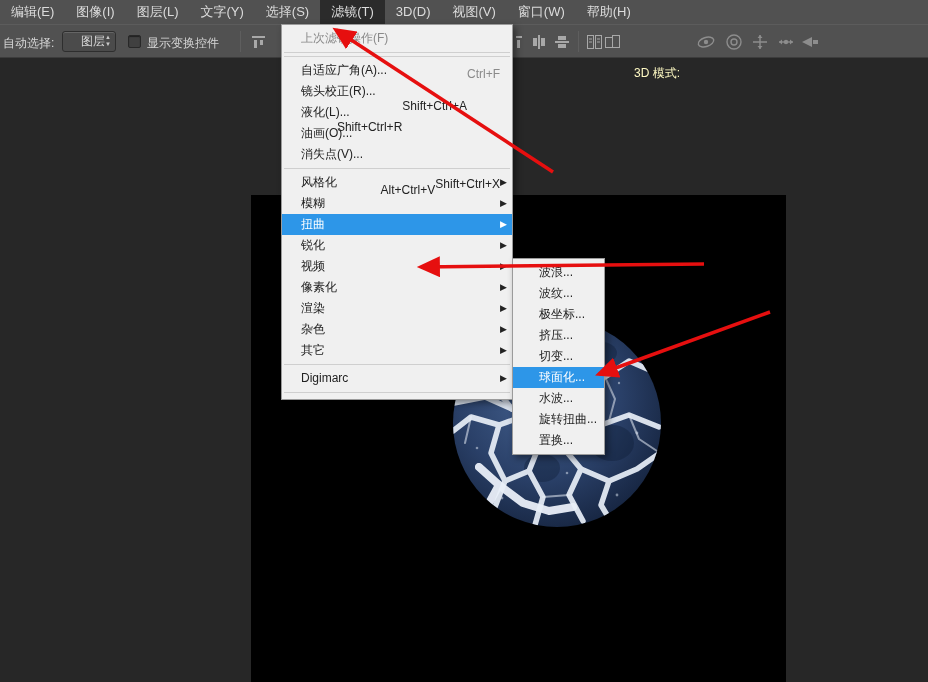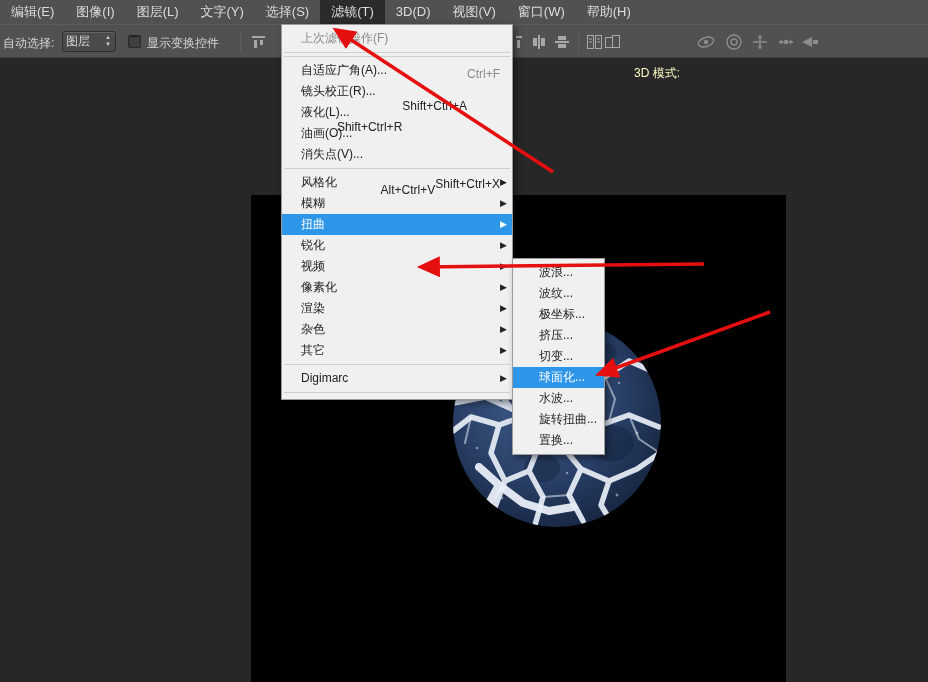--- a/index.html
+++ b/index.html
@@ -9,21 +9,21 @@
 
   
   .menubar { position:absolute; left:0; top:0; width:928px; height:24px; background:#515151; display:flex; align-items:stretch; z-index:4; }
   .menubar .mitem { padding:0 11px; line-height:24px; font-size:13px; color:#dcdcdc; cursor:default; white-space:nowrap; }
   .menubar .mitem.active { background:#2b2b2b; }
 
   
   .optionsbar { position:absolute; left:0; top:24px; width:928px; height:34px; background:#515151; border-top:1px solid #5c5c5c; border-bottom:1px solid #3c3c3c; z-index:3; }
   .ob-label { position:absolute; top:10px; font-size:12px; color:#d6d6d6; white-space:nowrap; }
   .ob-dim   { color:#fef9c3;margin-top:30px; }
-  .dropdown { position:absolute; left:62px; top:6px; width:54px; height:21px; background:#4b4b4b; border:1px solid #2e2e2e; border-radius:3px; box-shadow:inset 0 1px 0 #656565; color:#d8d8d8; font-size:12px; line-height:19px; padding-left:3px; cursor:default; }
+  .dropdown { position:absolute; left:62px; top:6px; width:54px; height:21px; background:#4b4b4b; border:1px solid #2e2e2e; border-radius:3px; box-shadow:inset 0 1px 0 #656565; color:#d8d8d8; font-size:12px; line-height:19px; padding-left:18px; cursor:default; }
   .dropdown .stepper { position:absolute; right:4px; top:2px; font-size:6px; line-height:7px; color:#c9c9c9; text-align:center; }
   .checkbox { position:absolute; left:128px; top:10px; width:13px; height:13px; background:#404040; border:1px solid #282828; border-radius:2px; box-shadow:inset 0 1px 1px rgba(0,0,0,.5); }
   .vsep { position:absolute; top:6px; width:1px; height:21px; background:#3f3f3f; border-right:1px solid #5e5e5e; }
   .obicon { position:absolute; top:9px; width:17px; height:16px; }
   .obicon svg { display:block; }
 
   
   .tabbar { position:absolute; left:0; top:58px; width:928px; height:19px; background:#262626; z-index:2; }
   .doc-tab { position:absolute; left:0; top:0; height:19px; width:212px; background:#3a3a3a; color:#bdbdbd; font-size:11px; line-height:19px; padding-left:3px; white-space:nowrap; }
   .doc-tab .close { color:#9a9a9a; margin-left:7px; font-size:11px; }

